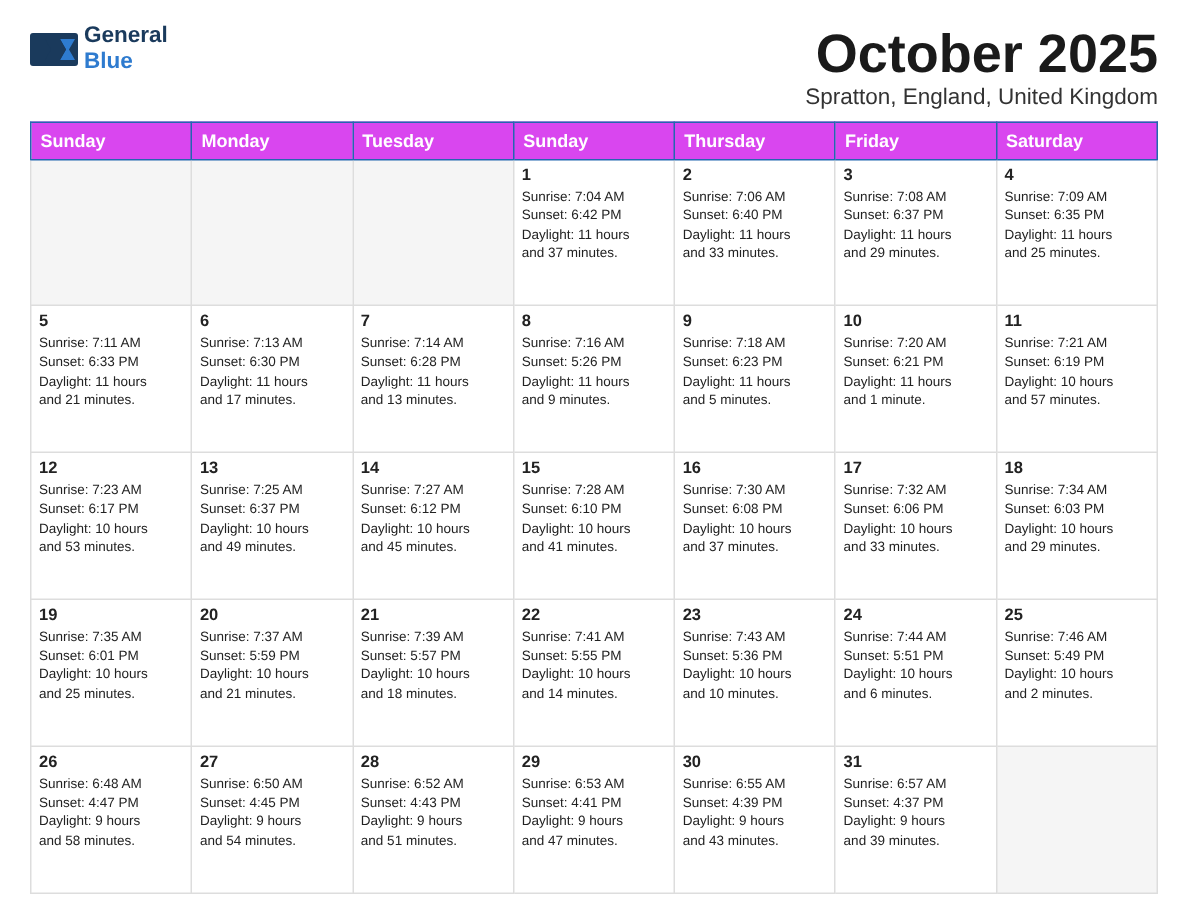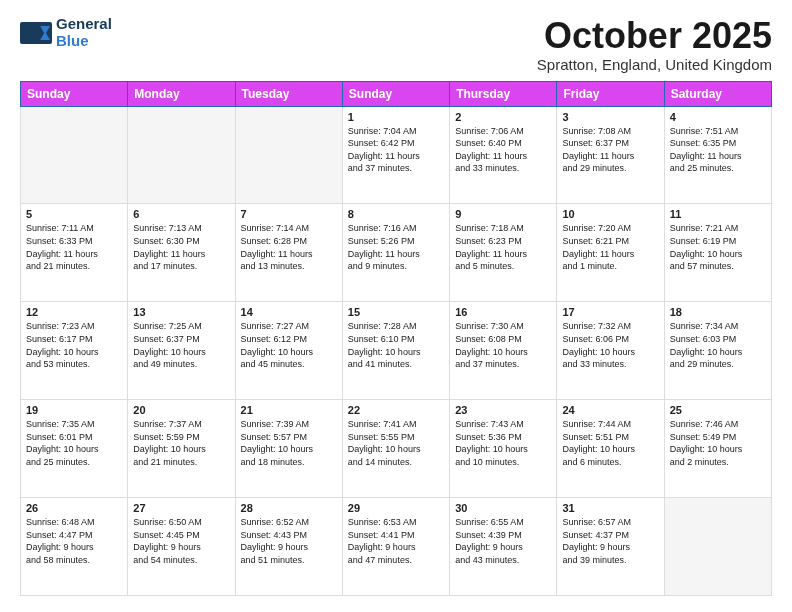--- a/index.html
+++ b/index.html
@@ -147,21 +147,21 @@
           </td>
           <td>
             <div class="day-num">3</div>
             <div class="cell-text">Sunrise: 7:08 AM</div>
             <div class="cell-text">Sunset: 6:37 PM</div>
             <div class="cell-text">Daylight: 11 hours</div>
             <div class="cell-text">and 29 minutes.</div>
           </td>
           <td>
             <div class="day-num">4</div>
-            <div class="cell-text">Sunrise: 7:51 AM</div>
+            <div class="cell-text">Sunrise: 7:09 AM</div>
             <div class="cell-text">Sunset: 6:35 PM</div>
             <div class="cell-text">Daylight: 11 hours</div>
             <div class="cell-text">and 25 minutes.</div>
           </td>
         </tr>
         <tr class="week-row">
           <td>
             <div class="day-num">5</div>
             <div class="cell-text">Sunrise: 7:11 AM</div>
             <div class="cell-text">Sunset: 6:33 PM</div>

